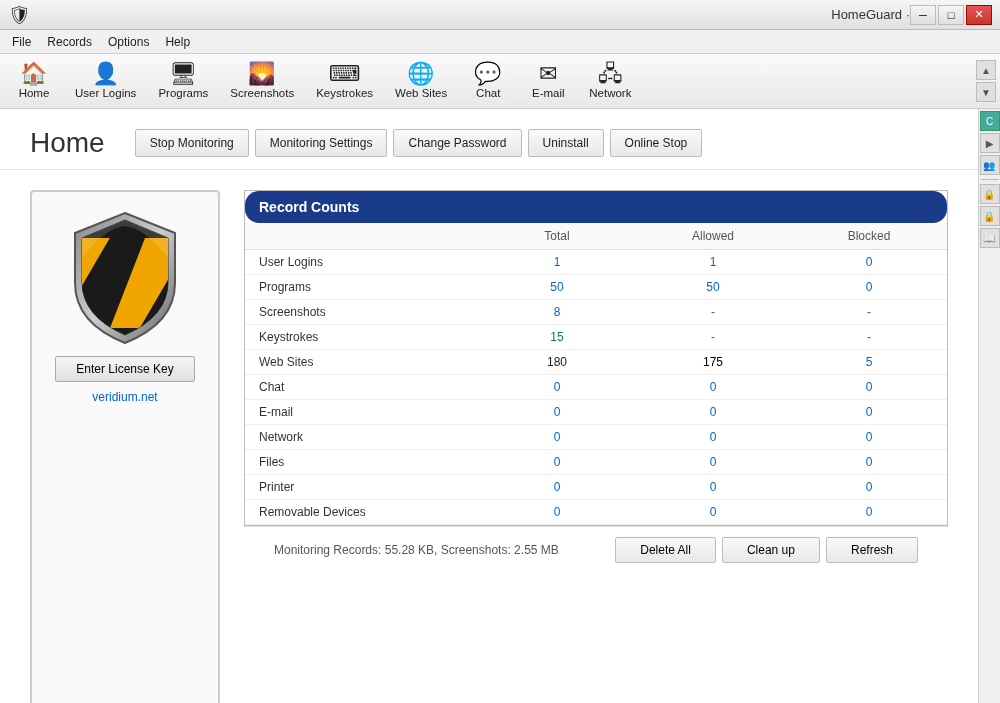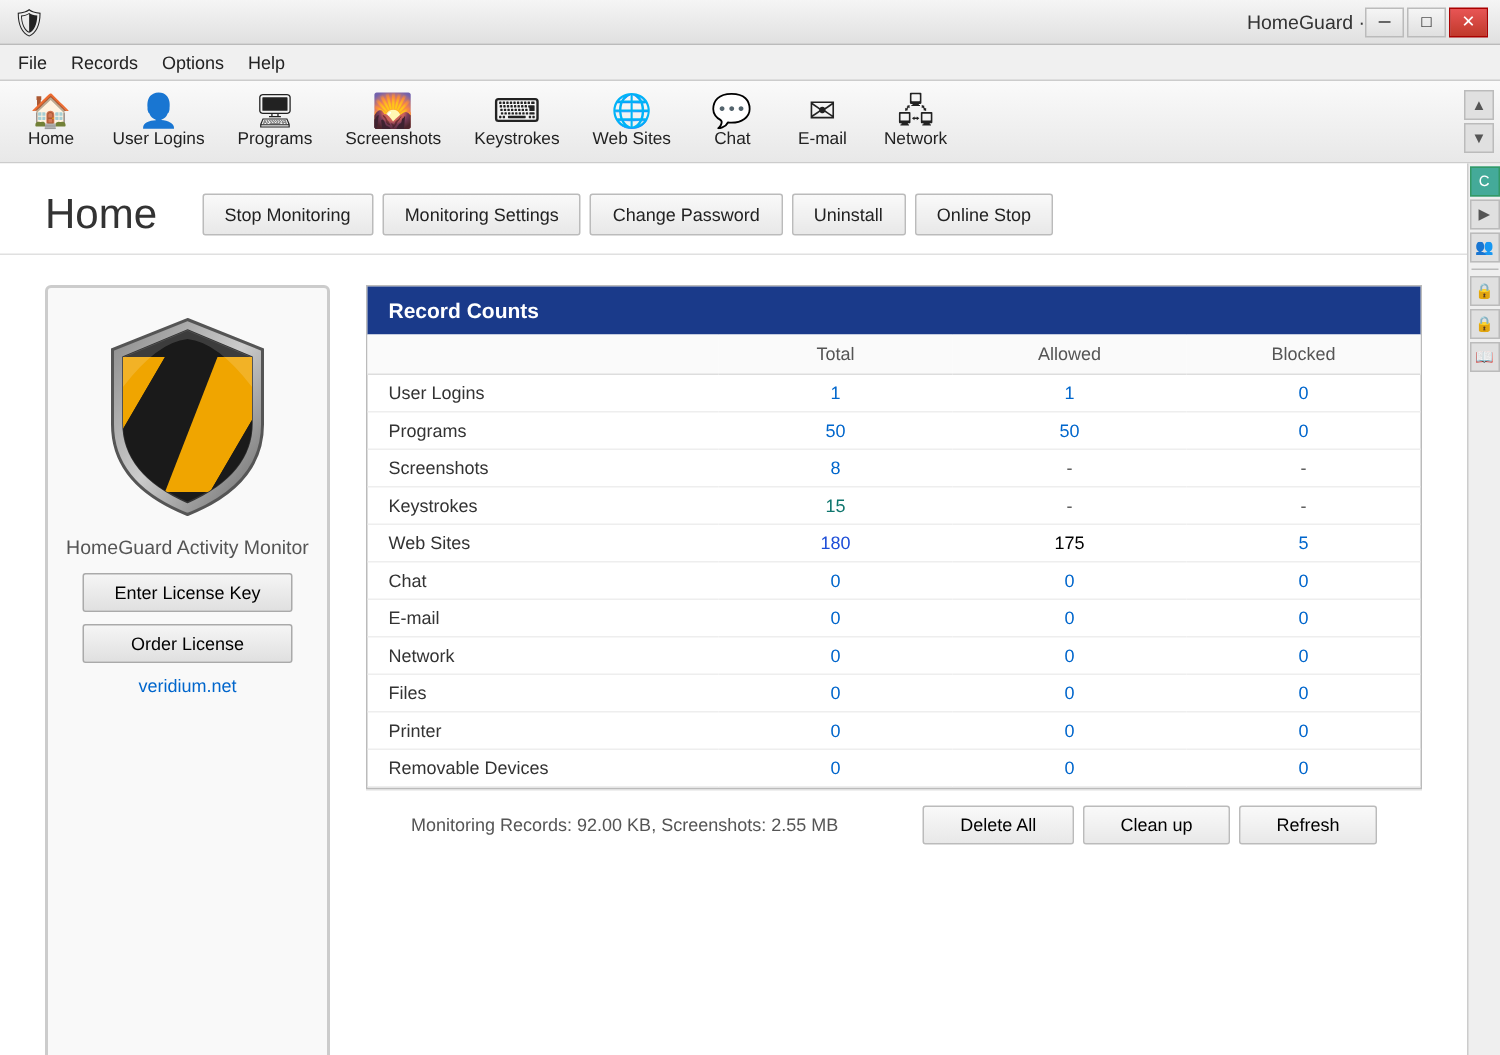--- a/index.html
+++ b/index.html
@@ -139,20 +139,21 @@
 
     
     .records-panel { flex: 1; }
     .records-table-wrapper { border: 1px solid #bbb; }
     .records-header {
       background: #1a3a8a;
       color: white;
       font-size: 14px;
       font-weight: bold;
       padding: 8px 14px;
+      border-radius: 14px;
     }
     .records-table { width: 100%; border-collapse: collapse; }
     .records-table th {
       color: #555;
       font-weight: normal;
       font-size: 12px;
       padding: 6px 0 6px 0;
       text-align: left;
       border-bottom: 1px solid #ddd;
       background: #fafafa;
@@ -307,23 +308,21 @@
           <g clip-path="url(#shieldClip)">
 
             <polygon points="10,30 45,30 10,90" fill="#f0a500"></polygon>
             <polygon points="45,30 80,30 45,120 10,120 10,90" fill="#1a1a1a"></polygon>
             <polygon points="80,30 110,30 110,60 75,120 45,120" fill="#f0a500"></polygon>
             <polygon points="110,60 110,110 85,120 75,120" fill="#1a1a1a"></polygon>
           </g>
 
           <path d="M60 12 L103 30 L103 50 Q80 20 60 18 Q40 20 17 50 L17 30 Z" fill="rgba(255,255,255,0.15)"></path>
         </svg>
-        <div class="shield-label">HomeGuard Activity Monitor</div>
         <button class="shield-btn">Enter License Key</button>
-        <button class="shield-btn">Order License</button>
         <a class="shield-link">veridium.net</a>
       </div>
 
       <div class="records-panel">
         <div class="records-table-wrapper">
           <div class="records-header">Record Counts</div>
           <table class="records-table">
             <thead>
               <tr>
                 <th></th>
@@ -352,21 +351,21 @@
                   <td class="num" style="color: rgb(85, 85, 85);">-</td>
                 </tr>
                 <tr>
                   <td>Keystrokes</td>
                   <td class="num" style="color: #0f766e;">15</td>
                   <td class="num" style="color: rgb(85, 85, 85);">-</td>
                   <td class="num" style="color: rgb(85, 85, 85);">-</td>
                 </tr>
                 <tr>
                   <td>Web Sites</td>
-                  <td class="num" style="color: #1d4ed8;">180</td>
+                  <td class="num" style="color: #0f172a;">180</td>
                   <td class="num" style="color: #000000;">175</td>
                   <td class="num" style="color: rgb(0, 102, 204);">5</td>
                 </tr>
                 <tr>
                   <td>Chat</td>
                   <td class="num" style="color: rgb(0, 102, 204);">0</td>
                   <td class="num" style="color: rgb(0, 102, 204);">0</td>
                   <td class="num" style="color: rgb(0, 102, 204);">0</td>
                 </tr>
                 <tr>
@@ -397,21 +396,21 @@
                   <td>Removable Devices</td>
                   <td class="num" style="color: rgb(0, 102, 204);">0</td>
                   <td class="num" style="color: rgb(0, 102, 204);">0</td>
                   <td class="num" style="color: rgb(0, 102, 204);">0</td>
                 </tr>
               </tbody>
           </table>
         </div>
 
         <div class="footer-bar">
-          <span class="footer-info">Monitoring Records: 92.00 KB, Screenshots: 2.55 MB</span>
+          <span class="footer-info">Monitoring Records: 55.28 KB, Screenshots: 2.55 MB</span>
           <div class="footer-btns">
             <button class="footer-btn">Delete All</button>
             <button class="footer-btn">Clean up</button>
             <button class="footer-btn">Refresh</button>
           </div>
         </div>
       </div>
     </div>
   </div>
 

